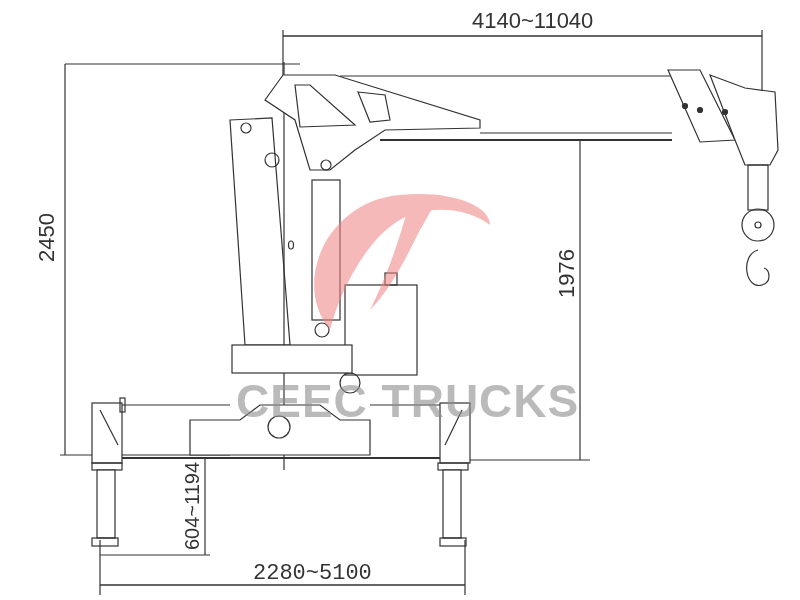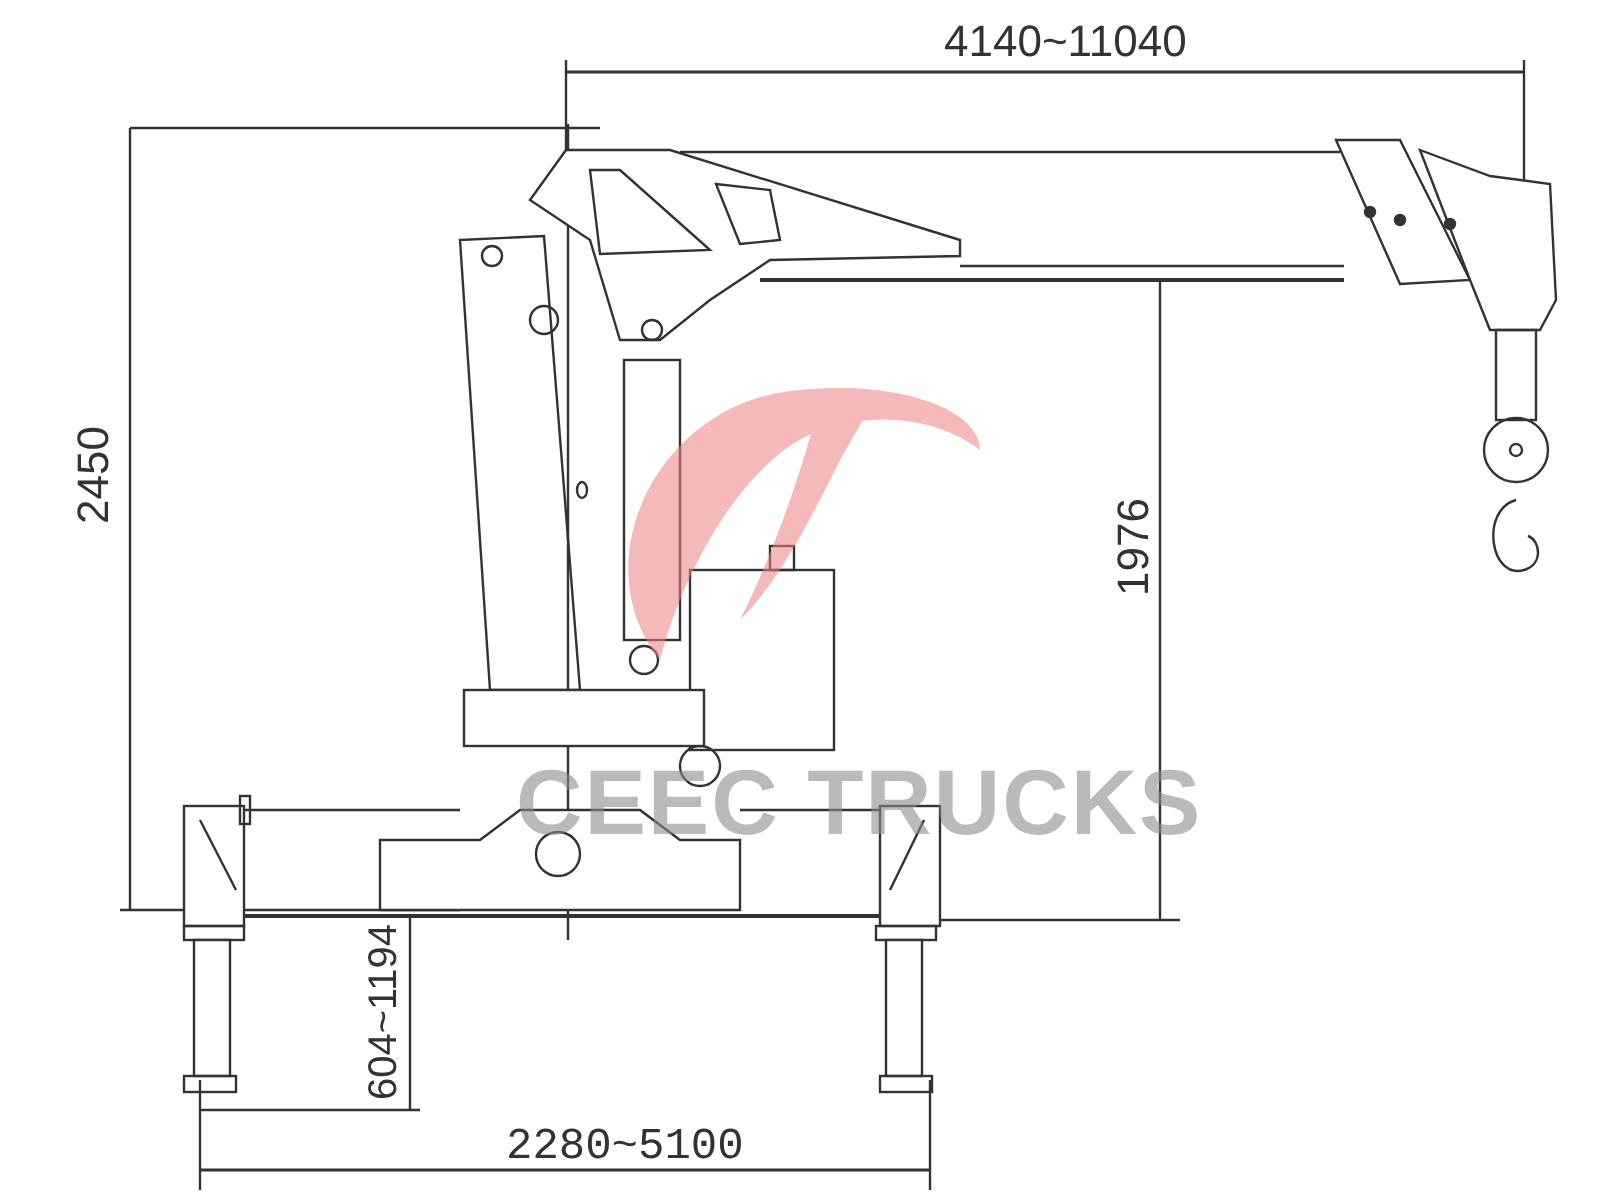--- a/index.html
+++ b/index.html
@@ -1,20 +1,20 @@
 <!DOCTYPE html>
 <html><head>
   <meta charset="utf-8">
   <style>
     html, body { margin:0; padding:0; background:#ffffff; }
     body { width:800px; height:600px; overflow:hidden; position:relative; font-family:"Liberation Sans", sans-serif; }
     #drawing { position:absolute; left:0; top:0; width:800px; height:600px; }
     .dim-label { position:absolute; font-family:"Liberation Sans", sans-serif; font-size:22px; color:#333; white-space:nowrap; line-height:1; }
     .vert { transform-origin:left top; transform:rotate(-90deg); }
-    .watermark-text { position:absolute; font-family:"Liberation Sans", sans-serif; font-weight:bold; font-size:46px; color:rgba(140,140,140,0.6); letter-spacing:1px; white-space:nowrap; line-height:1;margin-left:22px; }
+    .watermark-text { position:absolute; font-family:"Liberation Sans", sans-serif; font-weight:bold; font-size:46px; color:rgba(140,140,140,0.6); letter-spacing:1px; white-space:nowrap; line-height:1; }
   </style>
 </head>
 <body>
 
 <svg id="drawing" viewBox="0 0 800 600" xmlns="http://www.w3.org/2000/svg">
   <g fill="none" stroke="#333" stroke-width="1.2">
 
     <g>
       <line x1="283" y1="36" x2="762" y2="36" stroke-width="1.5"></line>
       <line x1="283" y1="30" x2="283" y2="75"></line>

